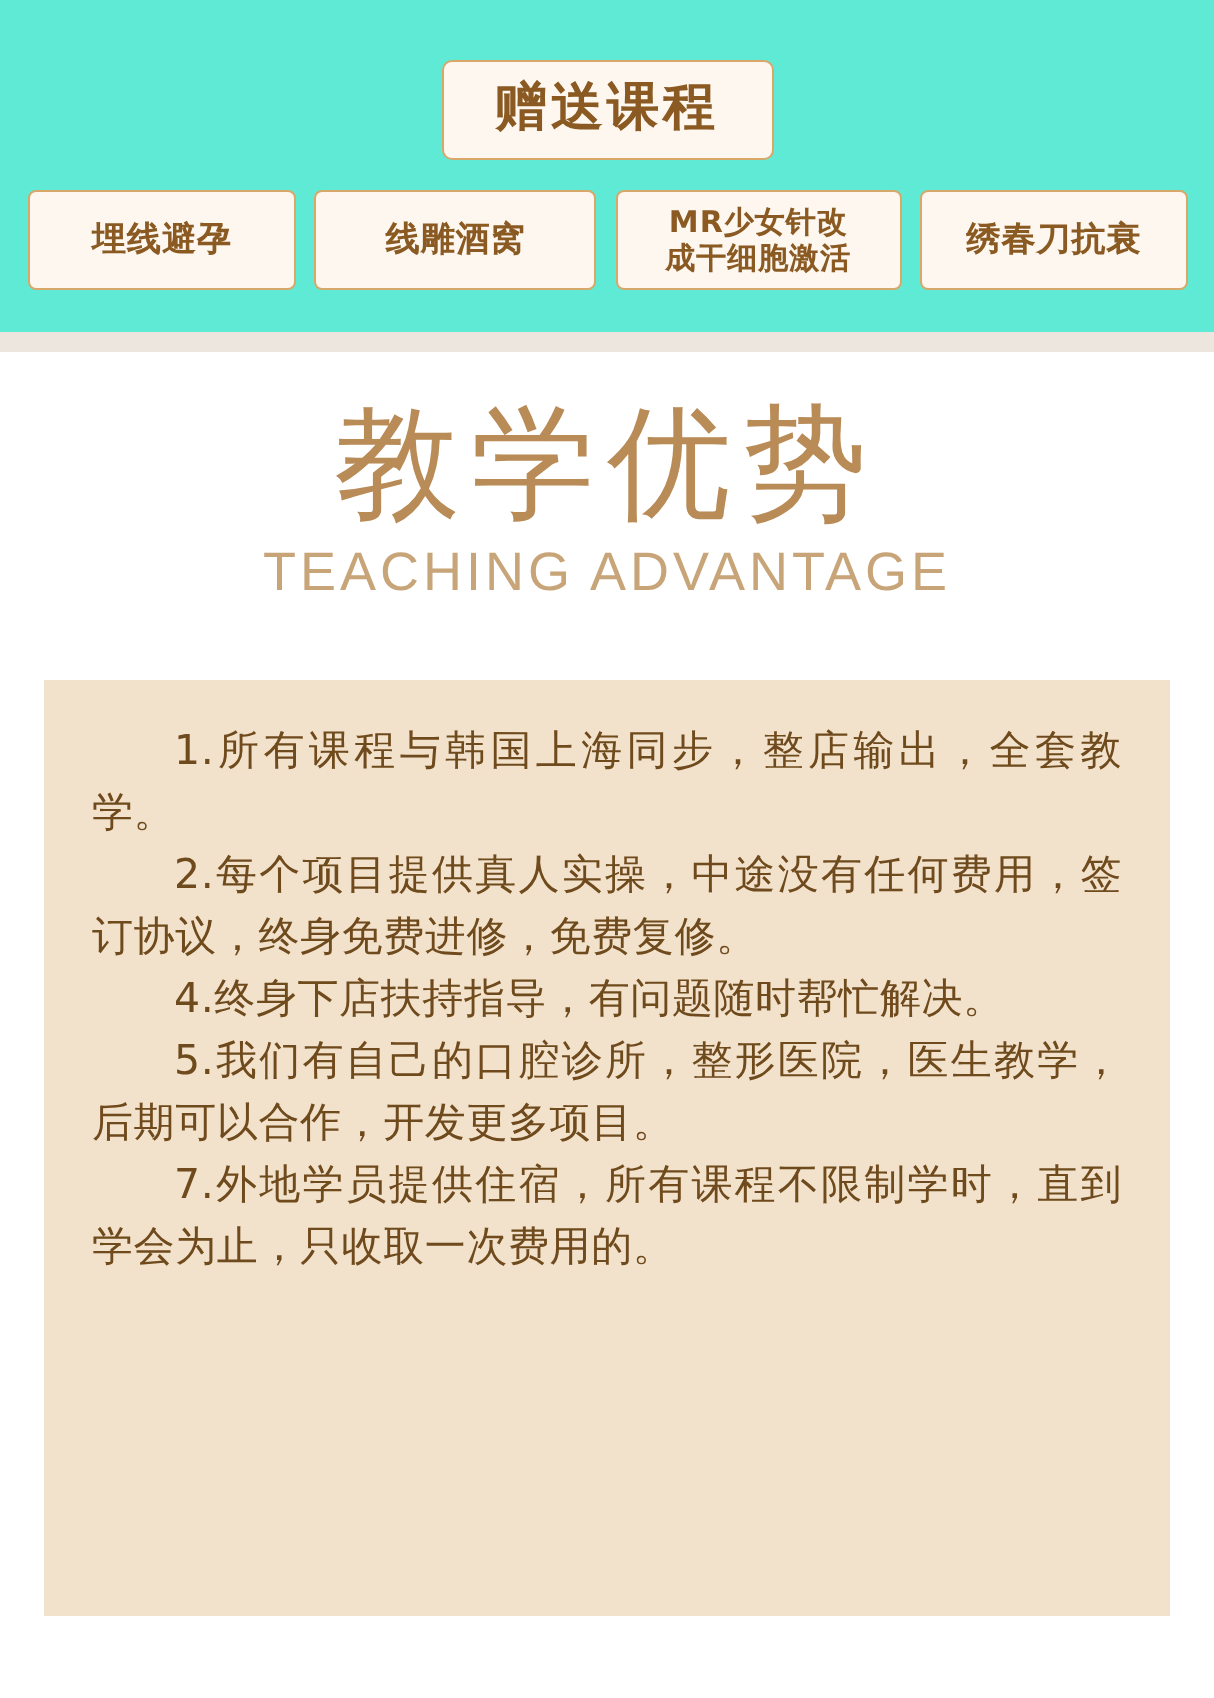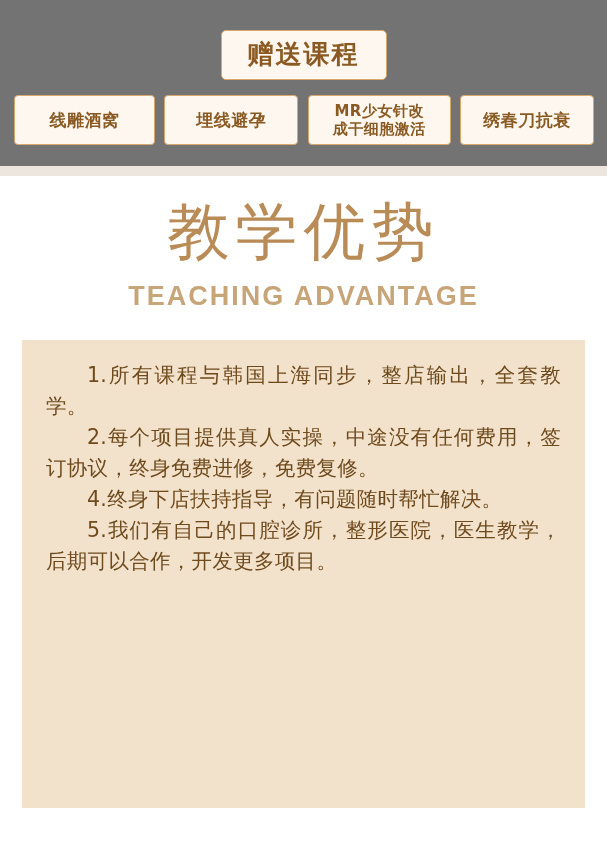--- a/index.html
+++ b/index.html
@@ -20,21 +20,21 @@
     background: #ffffff;
   }
 
   
   .gift-section {
     position: absolute;
     left: 0;
     top: 0;
     width: 607px;
     height: 166px;
-    background: #737373;
+    background: #5eead4;
   }
   .gift-title-wrap {
     position: absolute;
     left: 0;
     top: 30px;
     width: 607px;
     text-align: center;
   }
   .gift-title {
     display: inline-block;
@@ -104,27 +104,26 @@
   }
   .heading-cn {
     margin-top: 20px;
     font-size: 62px;
     line-height: 72px;
     color: #b98b57;
     letter-spacing: 6px;
     font-family: "DejaVu Sans", "Liberation Sans", sans-serif;
   }
   .heading-en {
-    margin-top: 12px;
+    margin-top: 2px;
     font-size: 27px;
     line-height: 32px;
     color: #c8a579;
     letter-spacing: 2px;
     font-family: "Liberation Sans", sans-serif;
-    font-weight: bold;
   }
 
   
   .content-panel {
     position: absolute;
     left: 22px;
     top: 340px;
     width: 563px;
     height: 470px;
     background: #f2e2cb;
@@ -154,25 +153,25 @@
 <body>
 
 <div class="page">
 
   <div class="gift-section">
     <div class="gift-title-wrap">
       <div class="gift-title">赠送课程</div>
     </div>
 
     <div class="gift-items">
+      <div class="gift-item w2">
+        <span>埋线避孕</span>
+      </div>
       <div class="gift-item w1">
         <span>线雕酒窝</span>
-      </div>
-      <div class="gift-item w2">
-        <span>埋线避孕</span>
       </div>
       <div class="gift-item w3">
         <span>
           <span class="two-line">MR少女针改</span>
           <span class="two-line">成干细胞激活</span>
         </span>
       </div>
       <div class="gift-item w4">
         <span>绣春刀抗衰</span>
       </div>
@@ -184,16 +183,17 @@
   <div class="heading-block">
     <div class="heading-cn">教学优势</div>
     <div class="heading-en">TEACHING ADVANTAGE</div>
   </div>
 
   <div class="content-panel">
     <p class="para">1.所有课程与韩国上海同步，整店输出，全套教学。</p>
     <p class="para">2.每个项目提供真人实操，中途没有任何费用，签订协议，终身免费进修，免费复修。</p>
     <p class="para">4.终身下店扶持指导，有问题随时帮忙解决。</p>
     <p class="para">5.我们有自己的口腔诊所，整形医院，医生教学，后期可以合作，开发更多项目。</p>
+    <p class="para">7.外地学员提供住宿，所有课程不限制学时，直到学会为止，只收取一次费用的。</p>
   </div>
 
   <div class="bottom-fill"></div>
 </div>
 
 </body></html>

